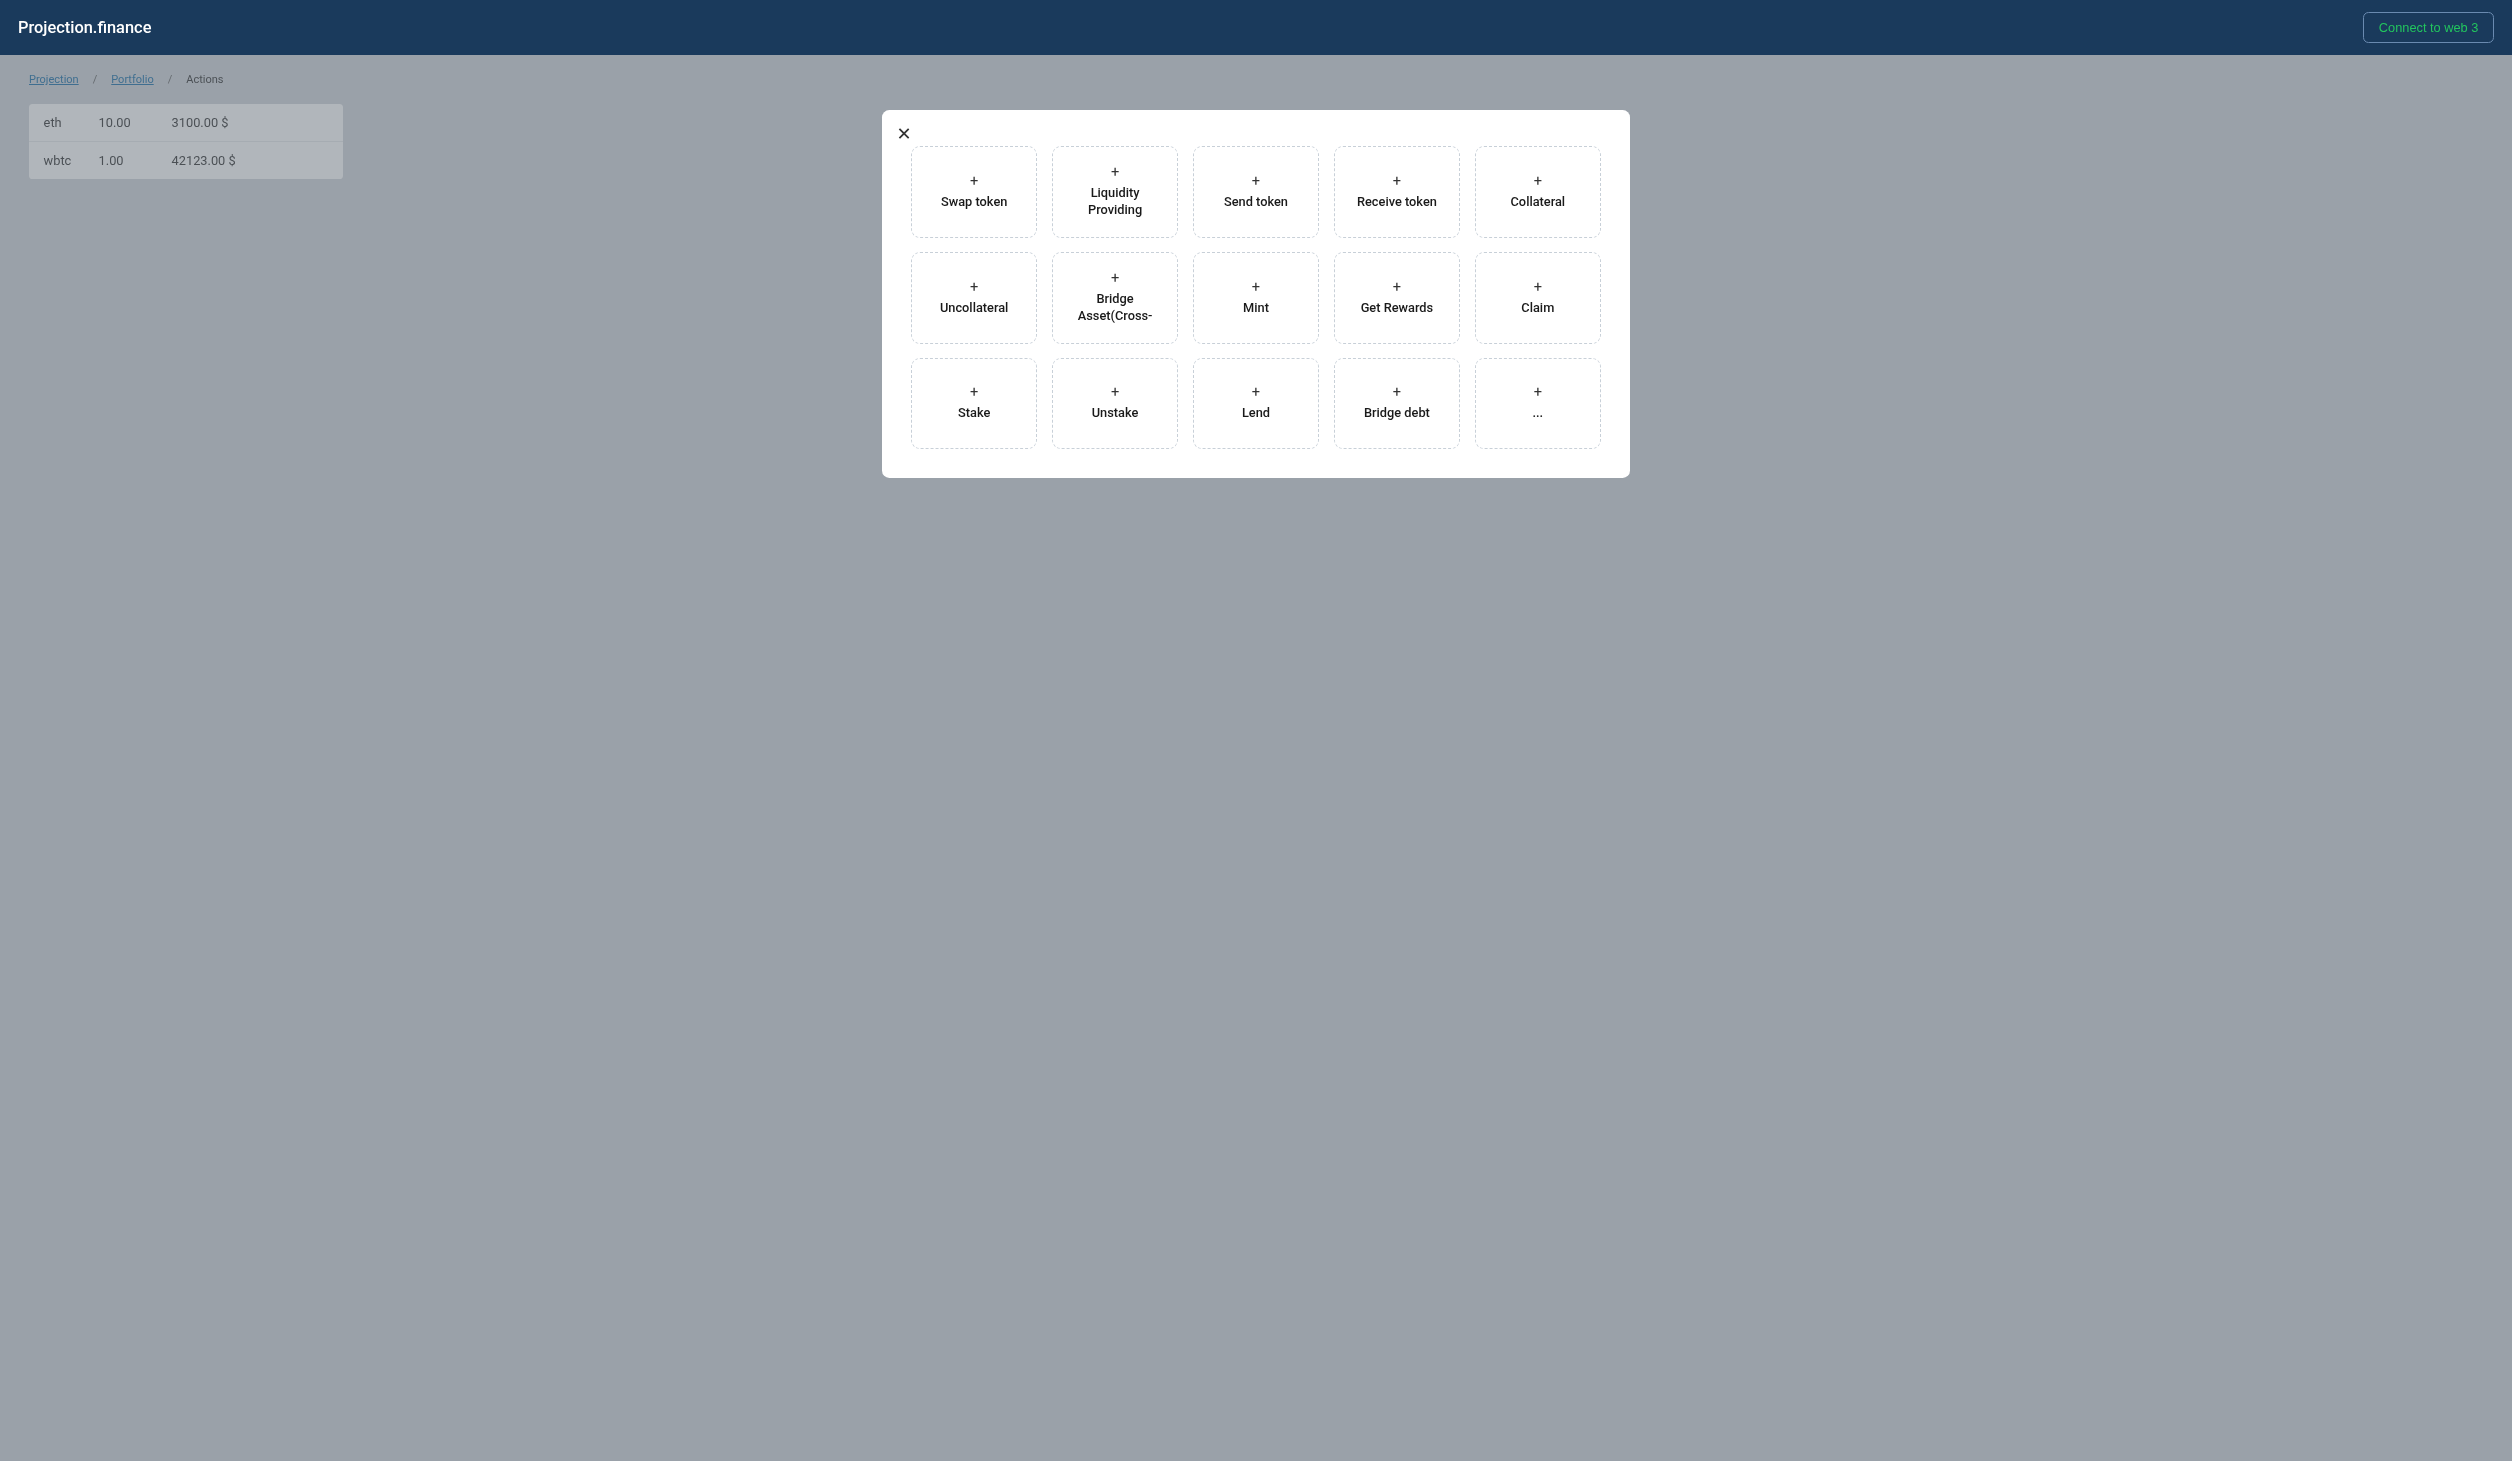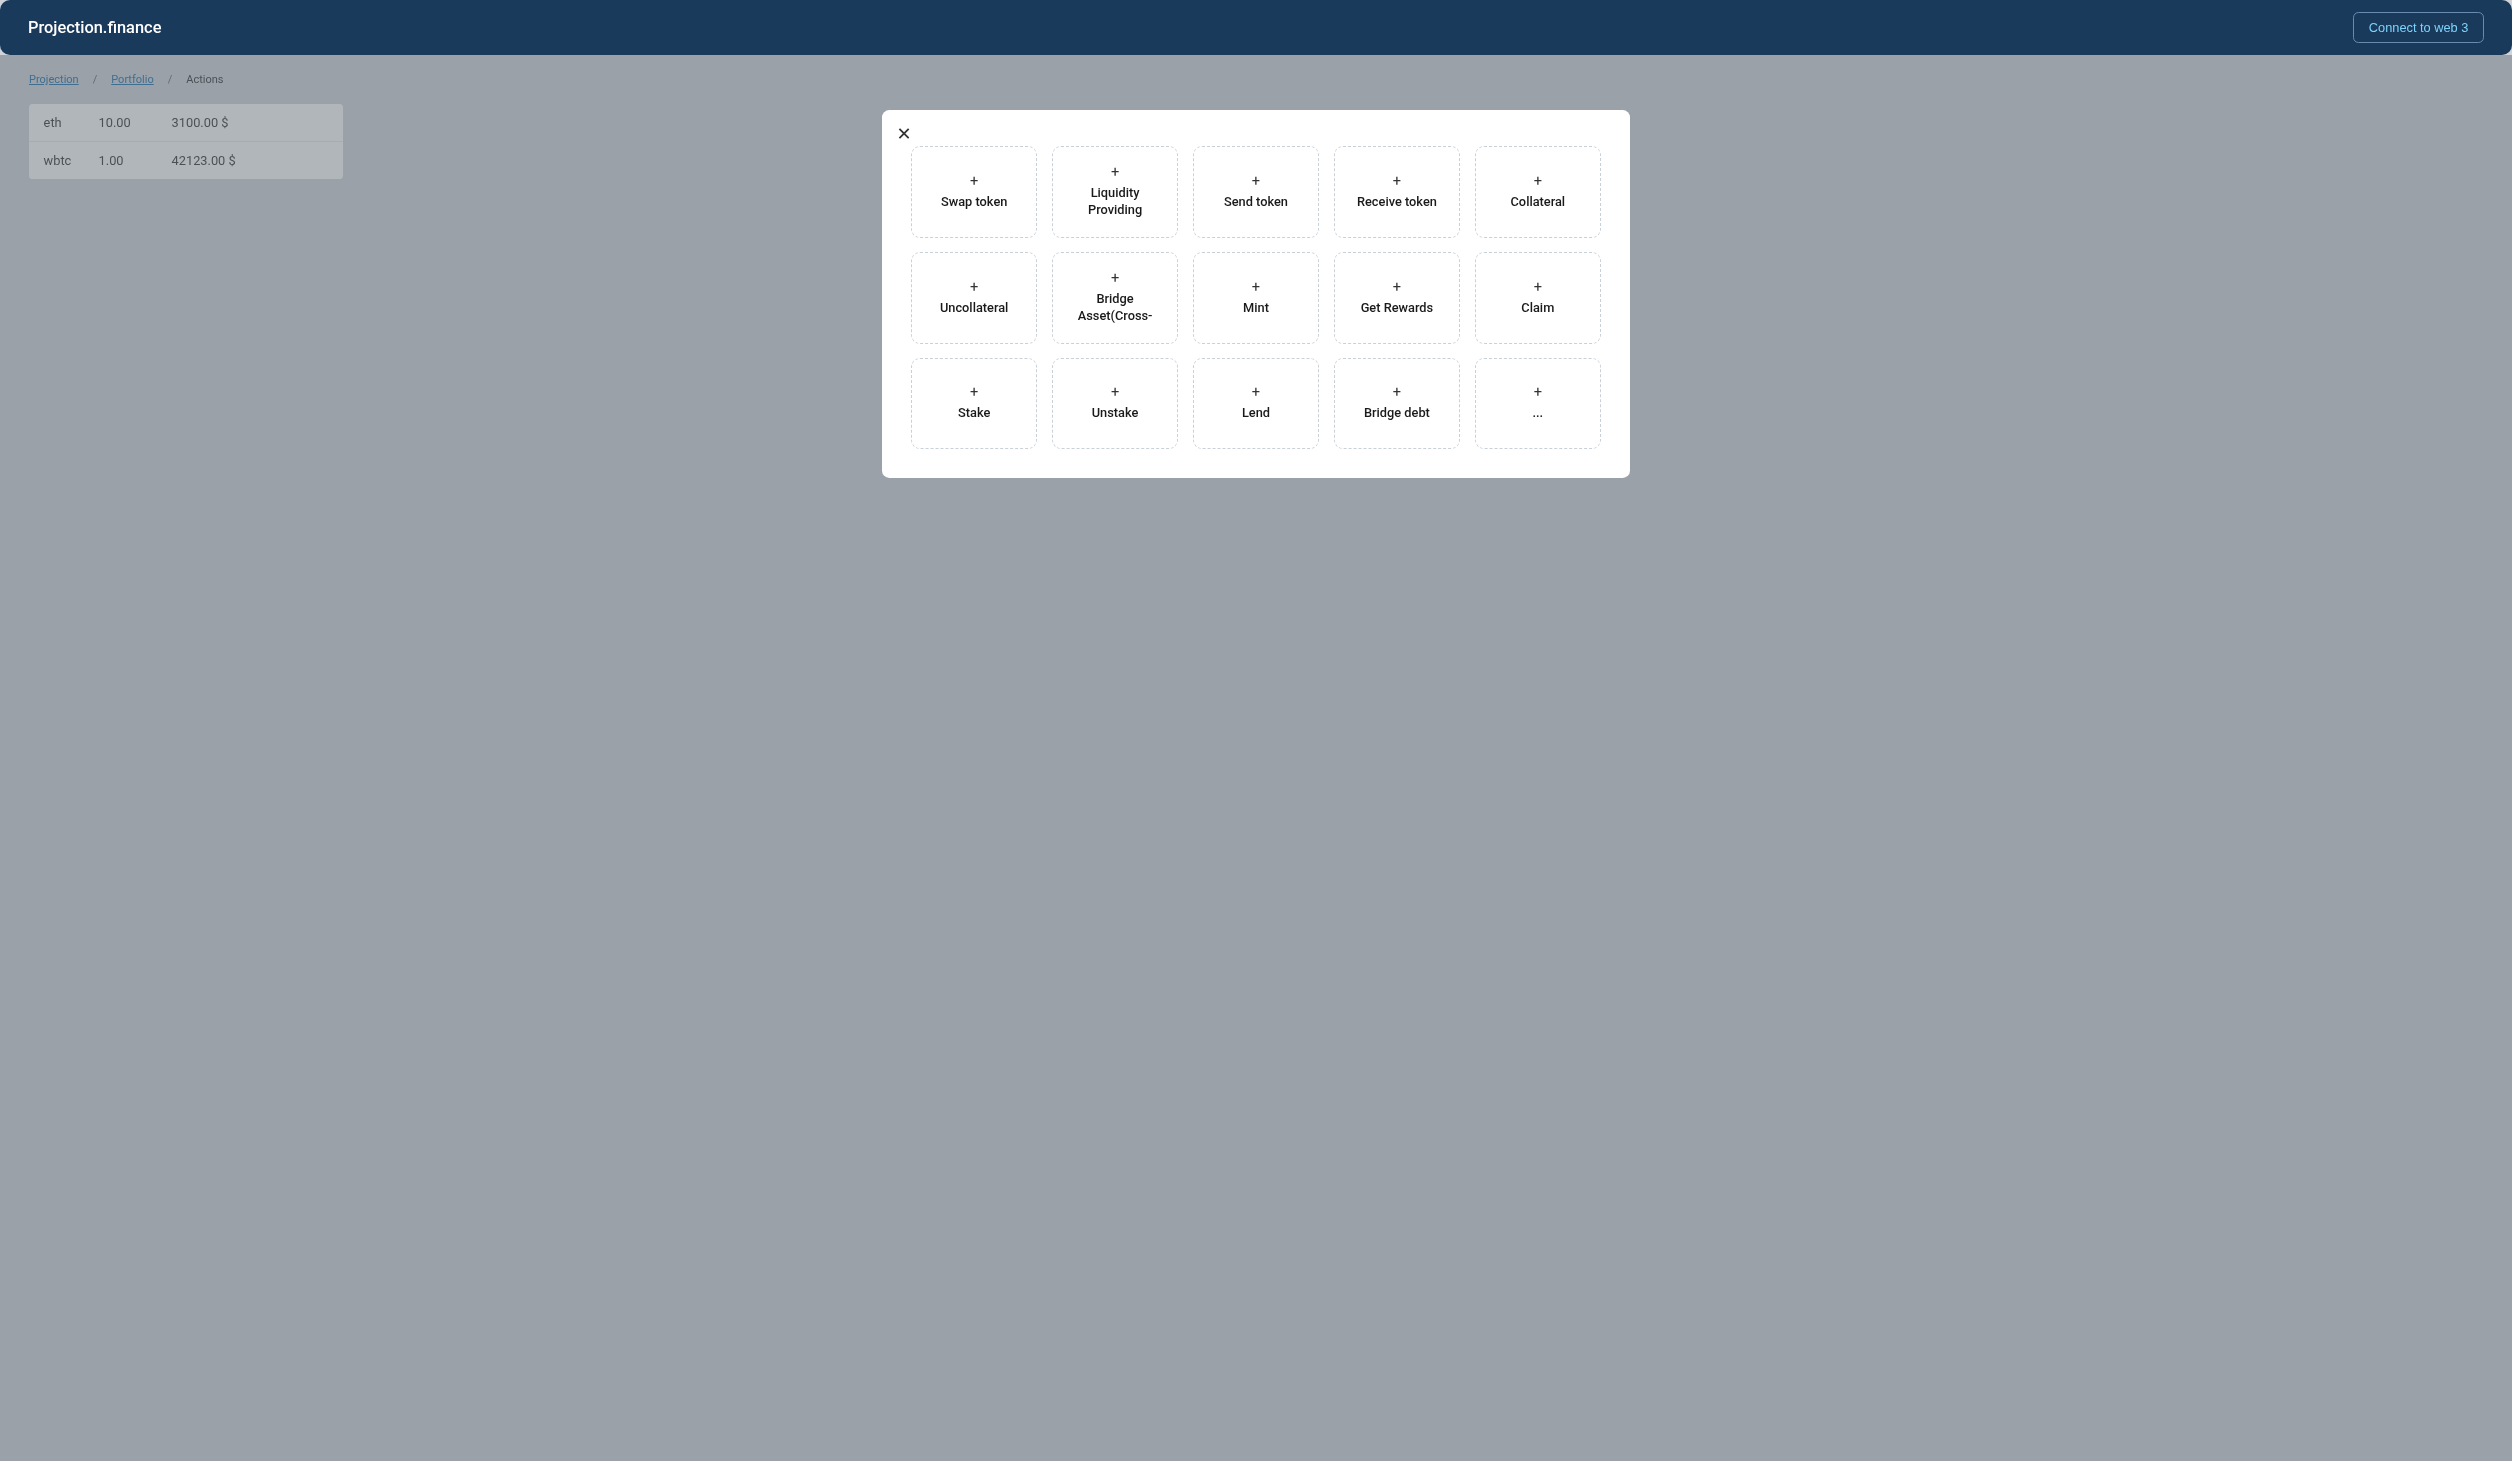--- a/index.html
+++ b/index.html
@@ -12,24 +12,23 @@
       font-family: -apple-system, BlinkMacSystemFont, 'Segoe UI', Roboto, sans-serif;
       background-color: #d0d4da;
       min-height: 100vh;
     }
 
     
     .header {
       background-color: #1a3a5c;
       display: flex;
       align-items: center;
-      padding: 0 28px;
+      padding: 0 18px;
       height: 55px;
       position: relative;
-      border-radius: 10px;
     }
 
     .header-logo {
       color: white;
       font-size: 16.4px;
       font-weight: 500;
       margin-right: 29px;
     }
 
     .header-nav {
@@ -51,21 +50,21 @@
 
     .nav-link {
       color: #b0c4d8;
       font-size: 12.8px;
       text-decoration: none;
       cursor: pointer;
     }
 
     .connect-btn {
       background-color: transparent;
-      color: #7dd3fc;
+      color: #22c55e;
       border: 0.9px solid #6a8ab0;
       border-radius: 5.5px;
       padding: 7.3px 14.6px;
       font-size: 12.8px;
       cursor: pointer;
       margin-left: auto;
     }
 
     
     .page-content {

